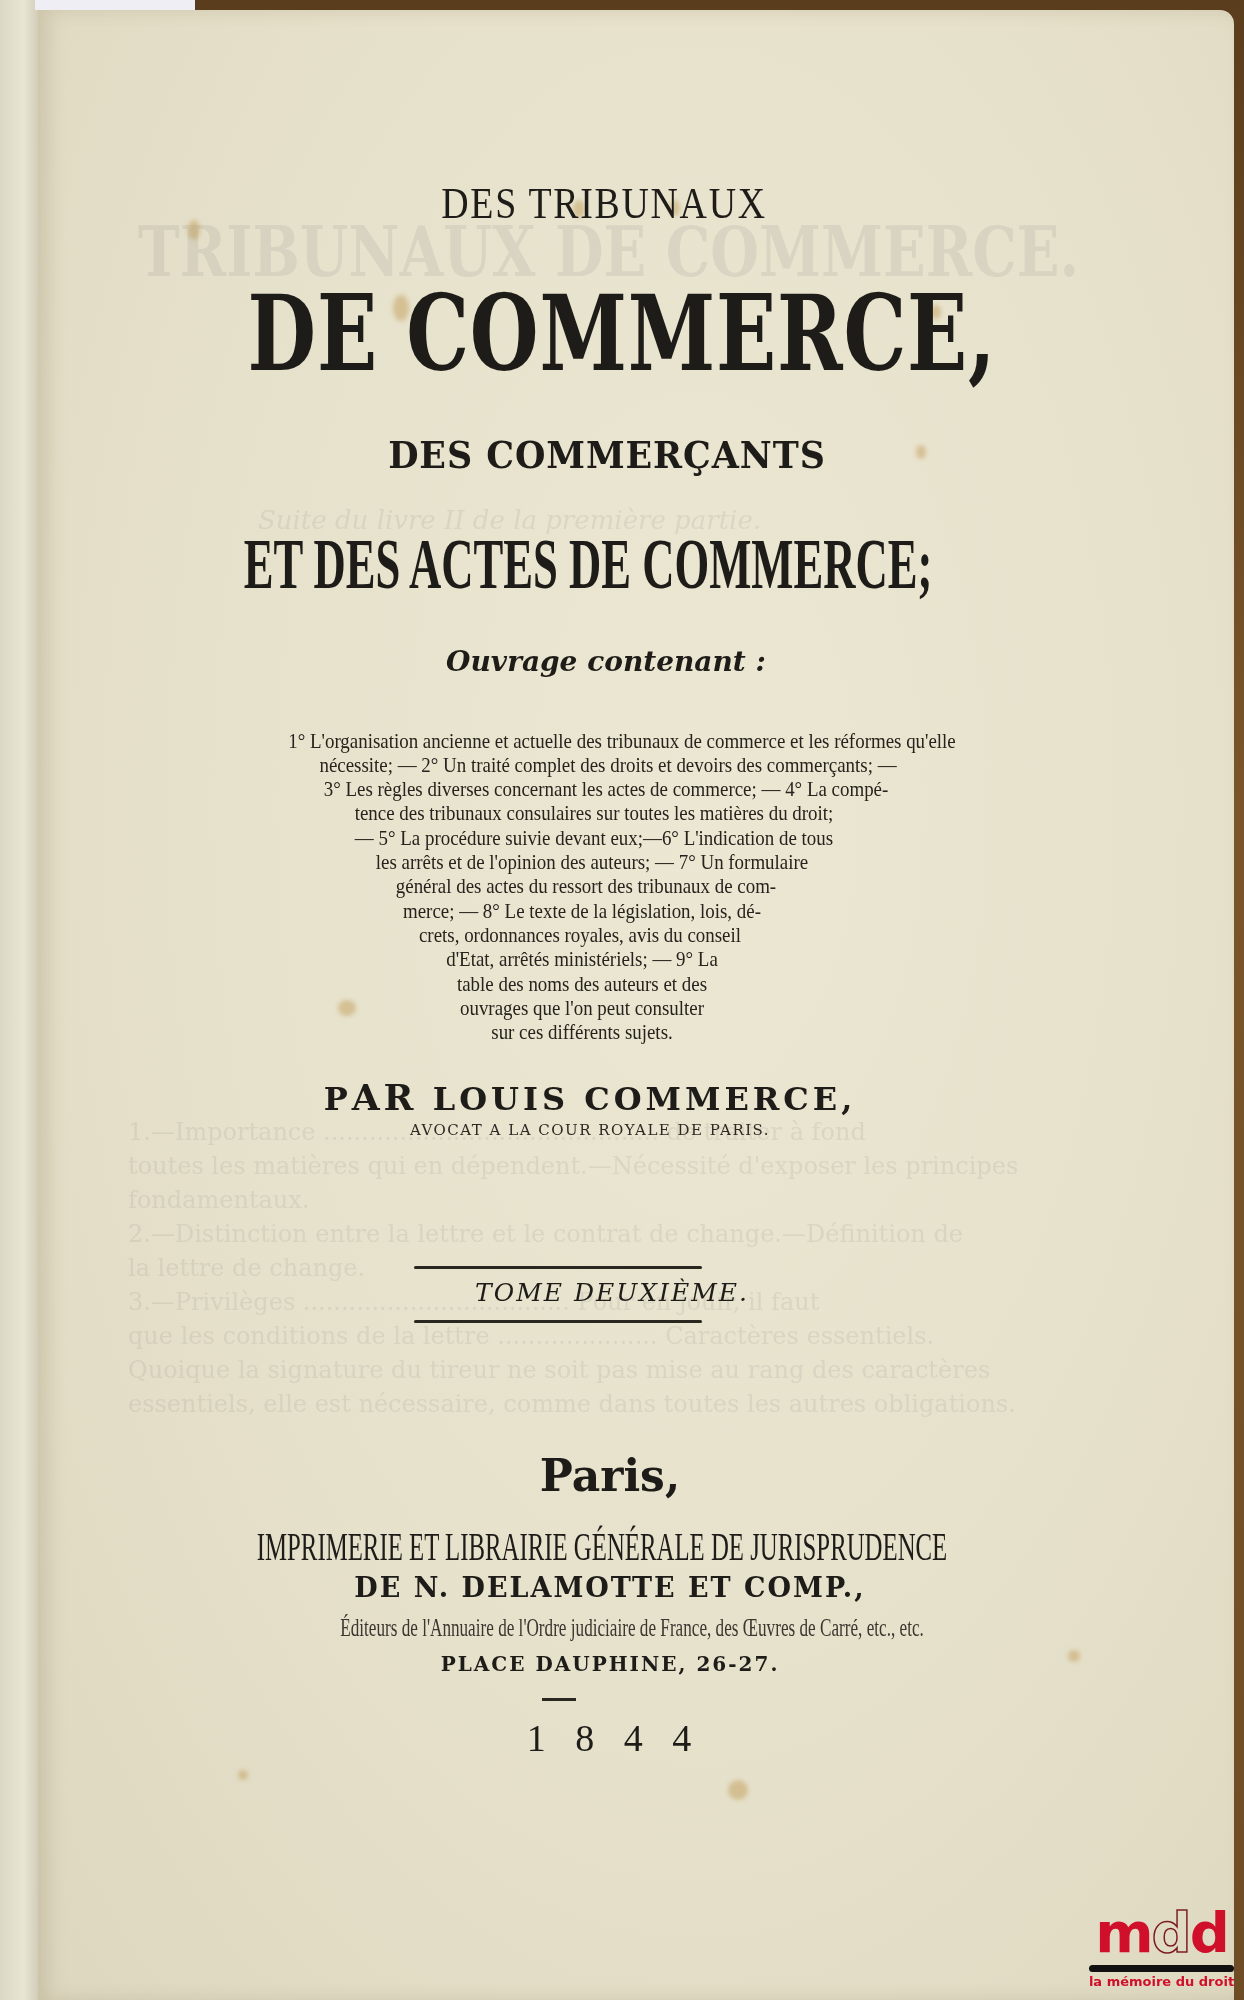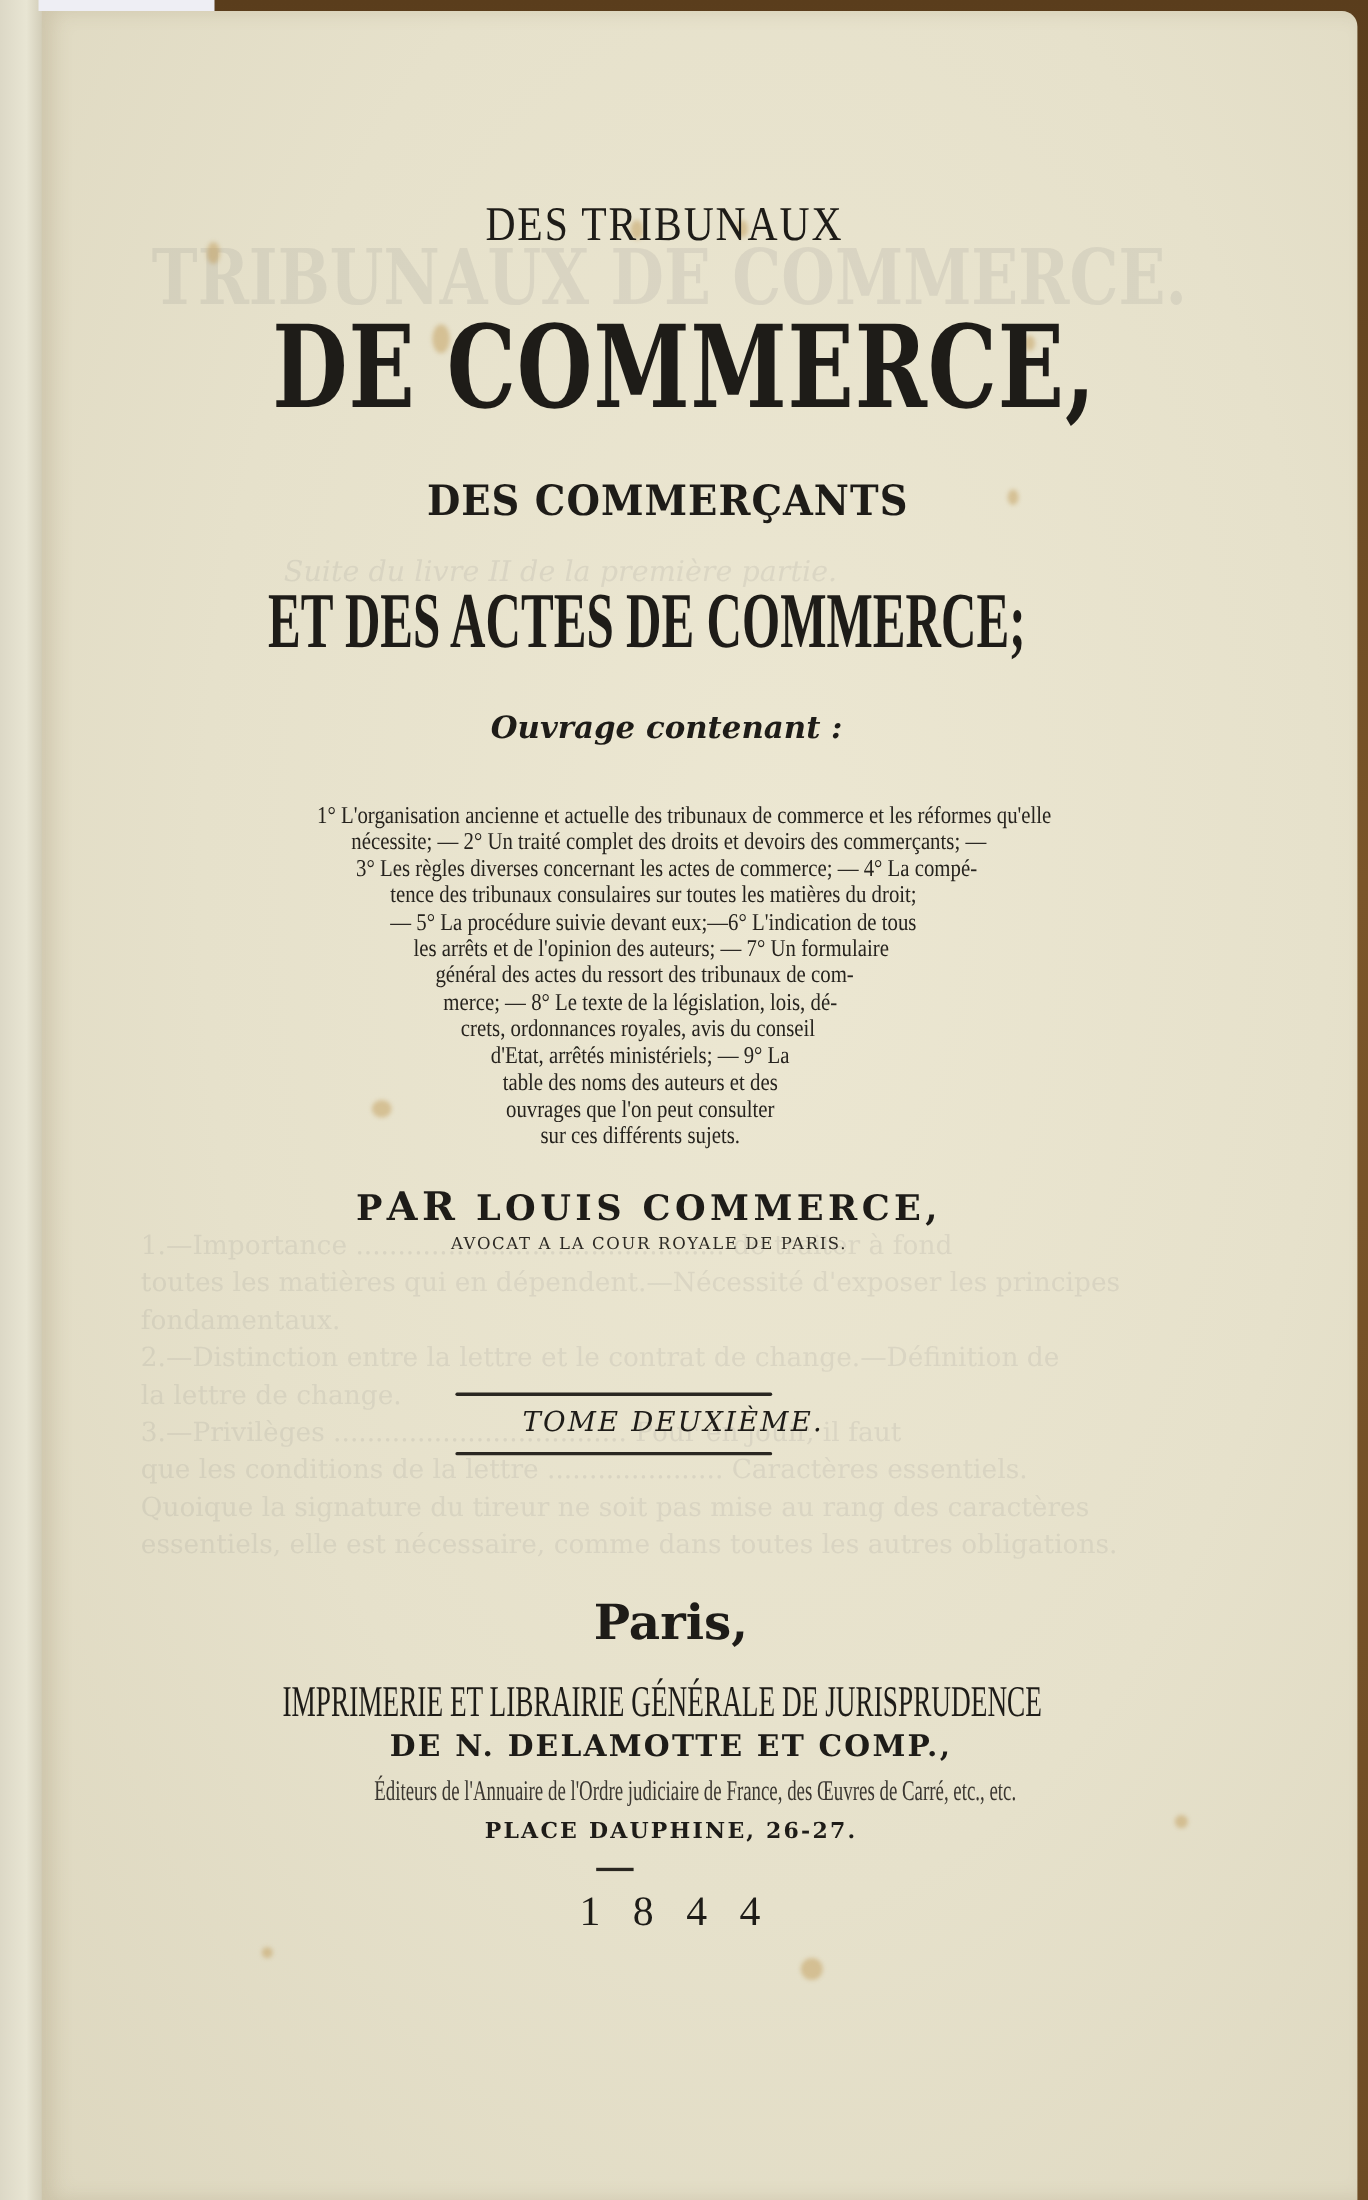--- a/index.html
+++ b/index.html
@@ -254,13 +254,18 @@
 
     <div class="line t-paris">Paris,</div>
     <div class="line t-imprimerie">IMPRIMERIE ET LIBRAIRIE GÉNÉRALE DE JURISPRUDENCE</div>
     <div class="line t-delamotte">DE N. DELAMOTTE ET COMP.,</div>
     <div class="line t-editeurs">Éditeurs de l'Annuaire de l'Ordre judiciaire de France, des Œuvres de Carré, etc., etc.</div>
     <div class="line t-place">PLACE DAUPHINE, 26-27.</div>
     <div class="dash"></div>
     <div class="line t-year">1 8 4 4</div>
   </div>
 
+  <div class="logo">
+    <div class="logo-mark"><span>m</span><span class="hollow">d</span><span>d</span></div>
+    <div class="logo-bar"></div>
+    <div class="logo-tag">la mémoire du droit</div>
+  </div>
 </div>
 
 </body></html>

